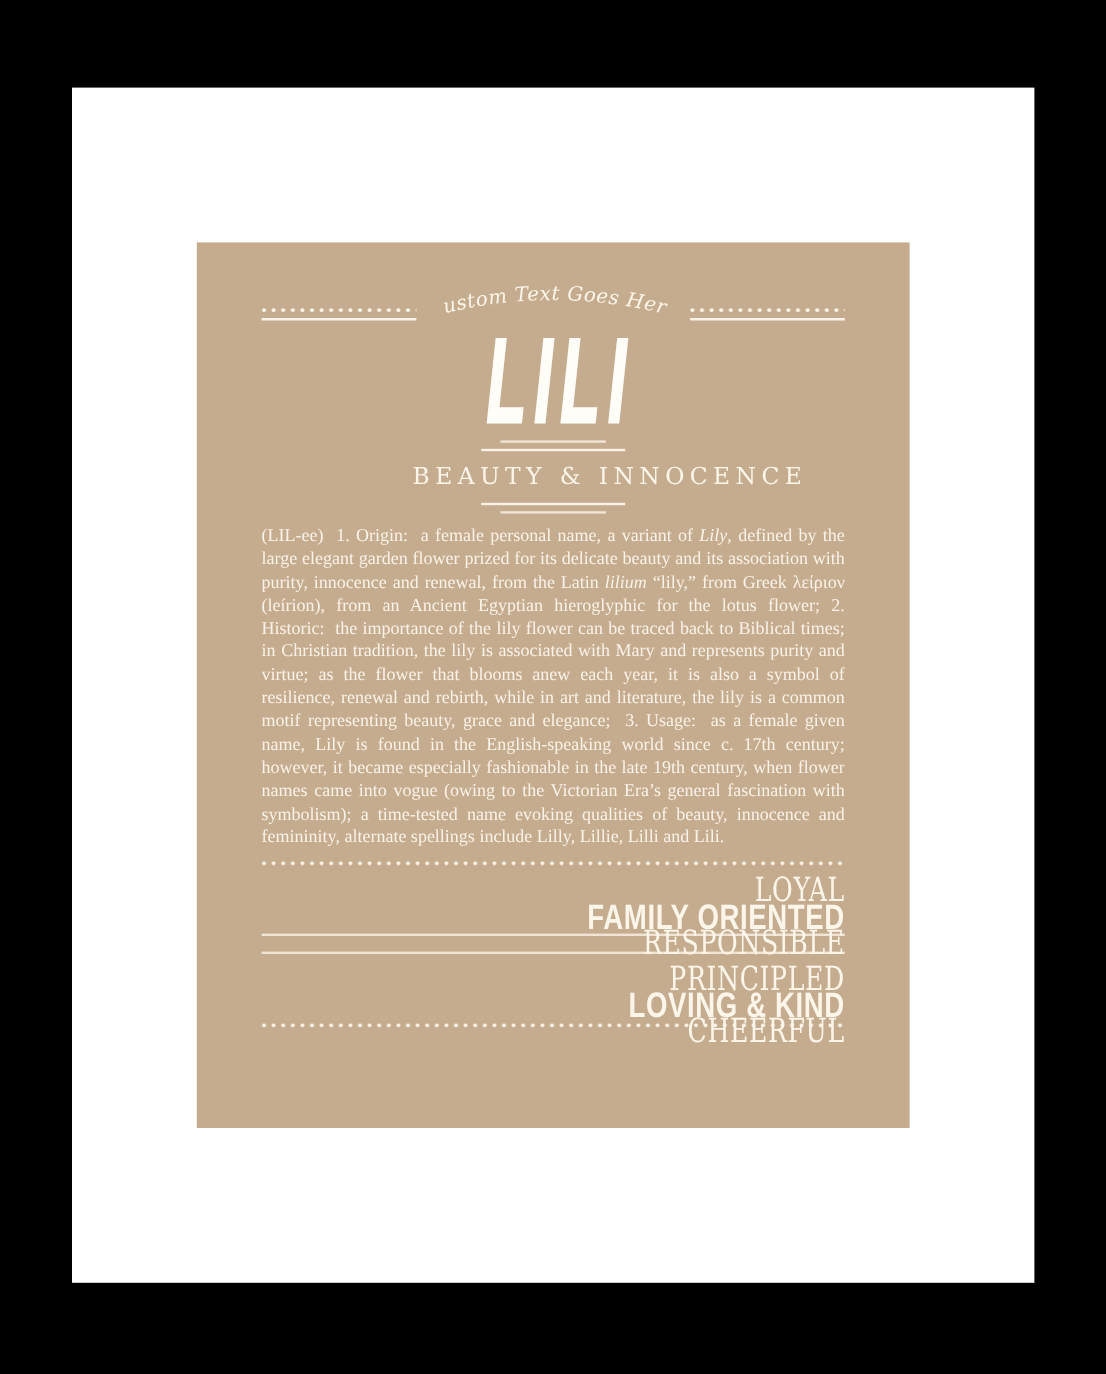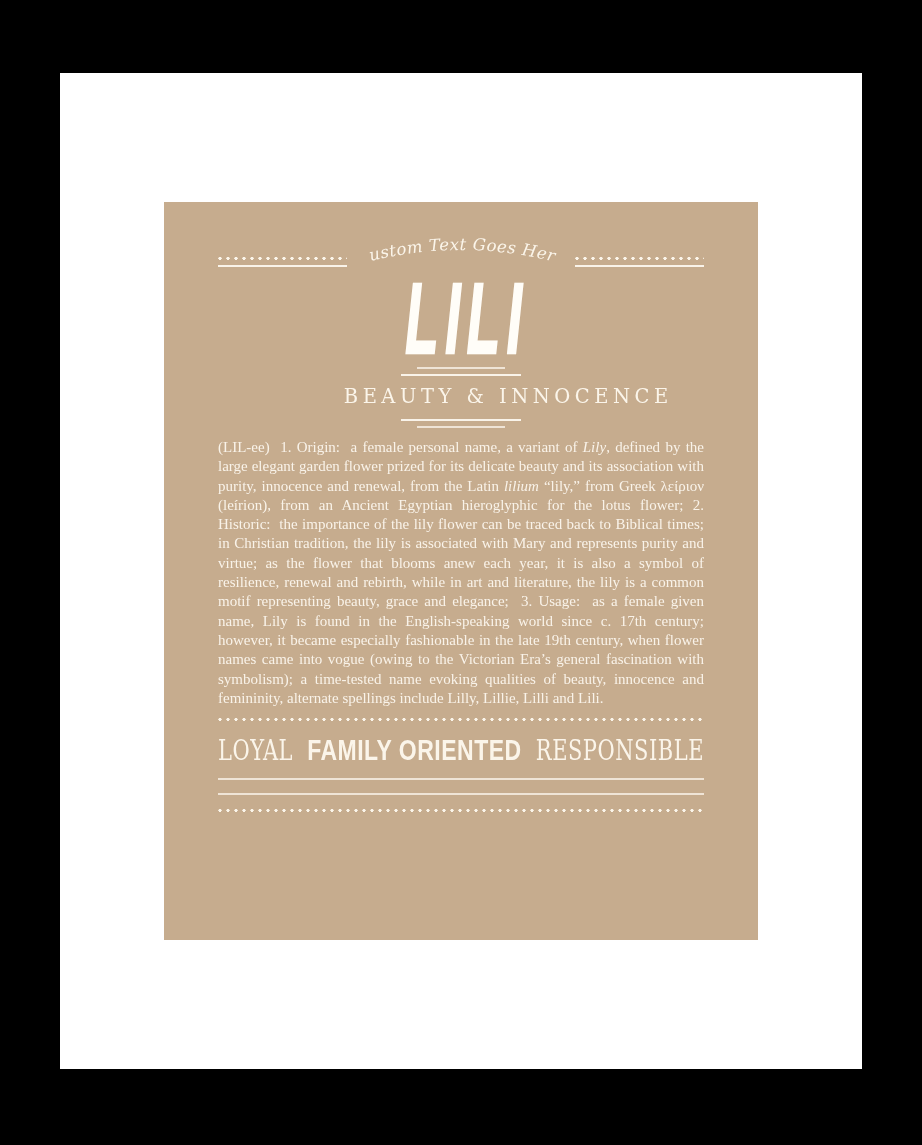--- a/index.html
+++ b/index.html
@@ -45,21 +45,21 @@
   .definition{position:absolute;top:236px;left:54px;width:486px;height:276px;overflow:hidden;
     font-family:"Liberation Serif",serif;font-size:15px;line-height:19.3px;
     text-align:justify;white-space:pre-wrap;color:var(--ink-soft);}
   .definition em{font-style:italic;}
 
   
   .traits{position:absolute;top:516px;left:54px;width:486px;}
   .dots-line{height:3.4px;
     background-image:radial-gradient(circle at 2px 1.6px, var(--ink) 1.4px, rgba(0,0,0,0) 1.9px);
     background-size:8px 3.4px;background-repeat:repeat-x;background-position:left top;}
-  .trait-row{display:flex;justify-content:space-between;align-items:flex-end;height:30px;margin-top:14px;}
+  .trait-row{display:flex;justify-content:space-between;align-items:flex-end;height:30px;margin-top:14px;flex-direction:column;}
   .trait-row span{display:inline-block;line-height:1;white-space:nowrap;transform-origin:center bottom;}
   .trait-row .slab{font-family:"DejaVu Serif",serif;font-weight:400;font-size:21px;transform:scaleY(1.32);letter-spacing:0.5px;}
   .trait-row .bold{font-family:"Liberation Sans",sans-serif;font-weight:700;font-size:23px;transform:scaleY(1.28);letter-spacing:0.5px;}
   .trait-sep{height:2px;background:var(--line-soft);margin-top:13px;}
   .traits .dots-bottom{margin-top:14px;}
 </style>
 </head>
 <body>
 
 <div class="mat">
@@ -101,18 +101,23 @@
 
       <div class="trait-row">
         <span class="slab">LOYAL</span>
         <span class="bold">FAMILY ORIENTED</span>
         <span class="slab">RESPONSIBLE</span>
       </div>
       <div class="trait-sep"></div>
 
       <div class="trait-sep"></div>
 
+      <div class="trait-row">
+        <span class="slab">PRINCIPLED</span>
+        <span class="bold">LOVING &amp; KIND</span>
+        <span class="slab">CHEERFUL</span>
+      </div>
 
       <div class="dots-line dots-bottom"></div>
     </div>
 
   </div>
 </div>
 
 </body></html>

